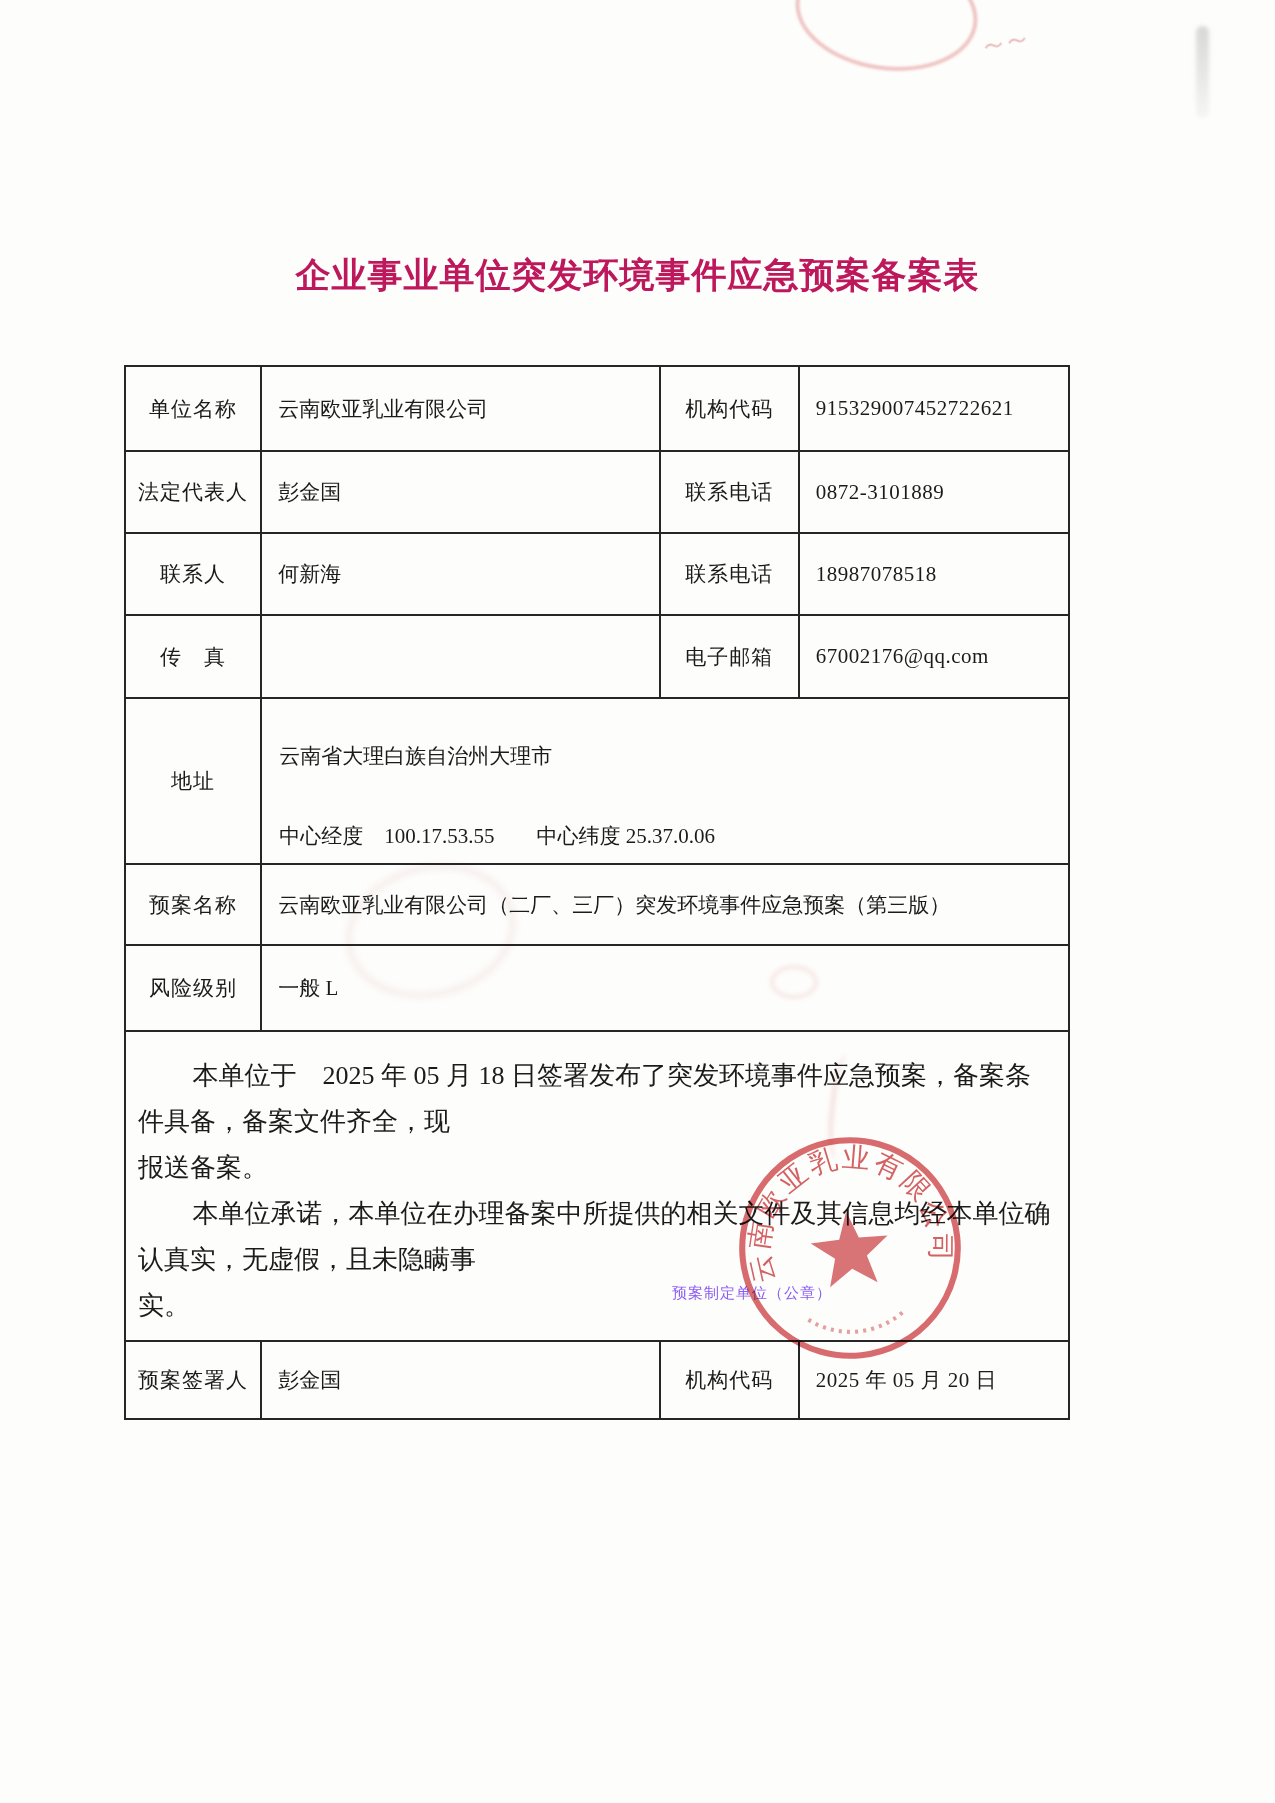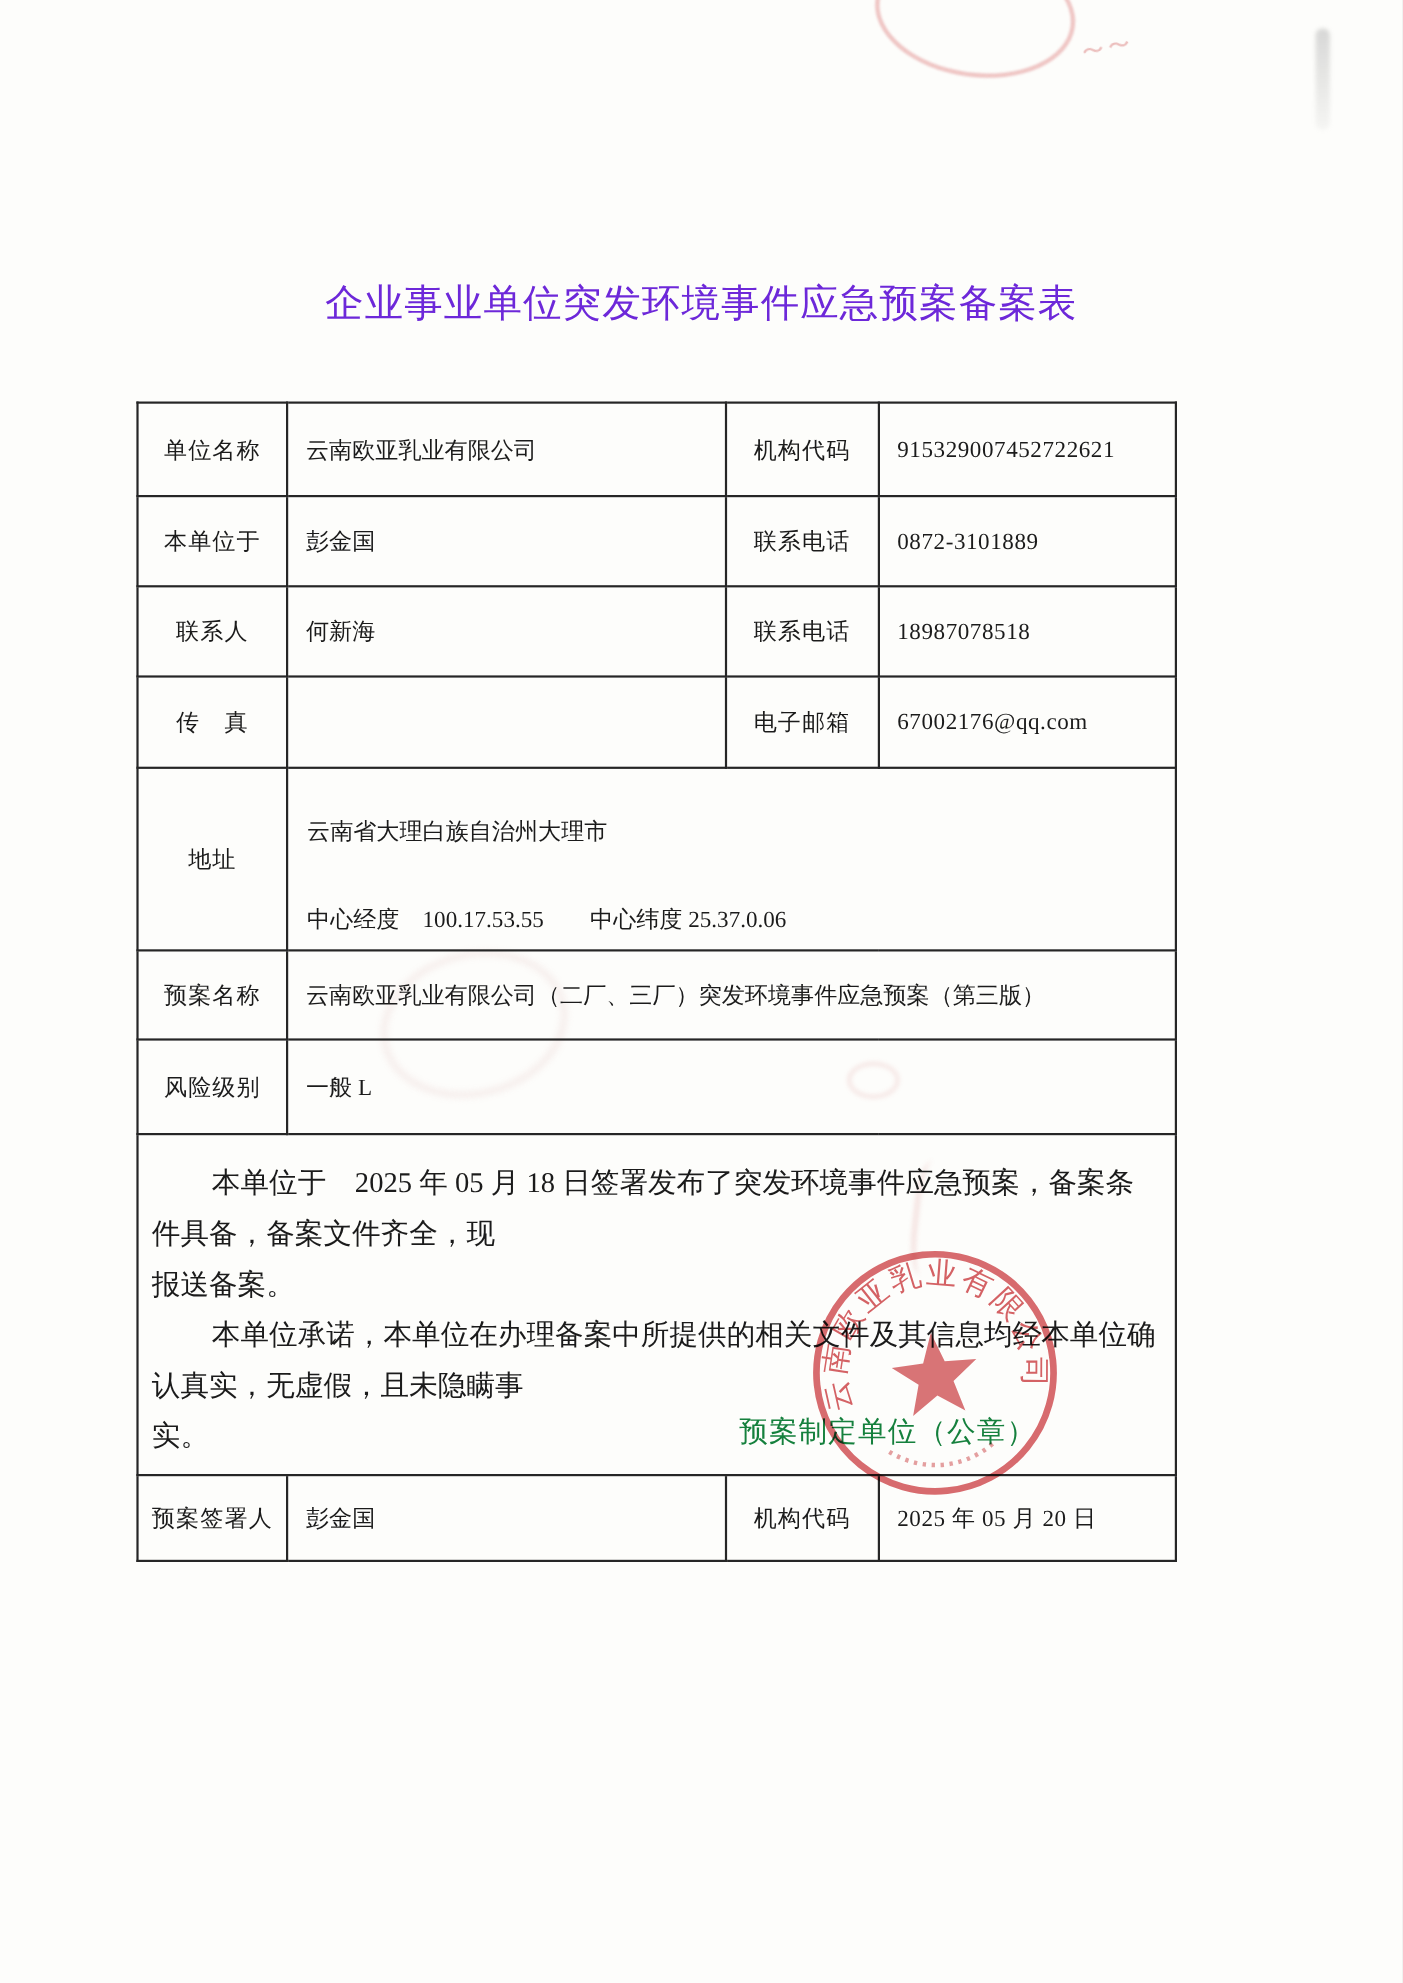--- a/index.html
+++ b/index.html
@@ -10,22 +10,22 @@
     background:#fdfdfb;
     font-family:"Liberation Serif", serif;
     color:#1c1c1c;
     overflow:hidden;
   }
   
   .doc-title{
     position:absolute;top:252px;left:0;width:100%;
     text-align:center;
     font-family:"Liberation Sans", sans-serif;
-    font-weight:normal;font-size:35px;letter-spacing:1px;
-    color:#6d28d9;
+    font-weight:bold;font-size:35px;letter-spacing:1px;
+    color:#be185d;
   }
   
   table.form{
     position:absolute;left:124px;top:365px;
     width:946px;border-collapse:collapse;table-layout:fixed;
   }
   table.form td{
     border:2px solid #262626;
     font-size:21px;color:#1b1b1b;
     vertical-align:middle;
@@ -40,21 +40,21 @@
   
   .addr-cell{vertical-align:top;margin-top:44px;}
   .addr-line1{margin:30px 0 0 16px;}
   .addr-line2{margin:52px 0 0 16px;}
   
   .decl-cell{position:relative;vertical-align:top;padding:0;}
   .decl{padding:10px 14px 0 12px;line-height:46px;font-size:26px;}
   .decl .ind{text-indent:2.1em;}
   .seal-caption{
     position:absolute;left:546px;top:252px;
-    font-size:26px;letter-spacing:1px;color:#15803d;
+    font-size:15px;letter-spacing:1px;color:#8b5cf6;
   }
   
   .stamp{
     position:absolute;left:728px;top:1126px;width:244px;height:244px;
     transform:rotate(-6deg);
     mix-blend-mode:multiply;
     opacity:.88;
     z-index:5;
     pointer-events:none;
   }
@@ -116,21 +116,21 @@
 
     <tbody>
         <tr class="r1">
       <td class="lbl">单位名称</td>
       <td class="val">云南欧亚乳业有限公司</td>
       <td class="lbl">机构代码</td>
       <td class="val num">915329007452722621</td>
     </tr>
 
     <tr class="r2">
-      <td class="lbl">本单位于</td>
+      <td class="lbl">法定代表人</td>
       <td class="val">彭金国</td>
       <td class="lbl">联系电话</td>
       <td class="val num">0872-3101889</td>
     </tr>
 
     <tr class="r3">
       <td class="lbl">联系人</td>
       <td class="val">何新海</td>
       <td class="lbl">联系电话</td>
       <td class="val num">18987078518</td>

